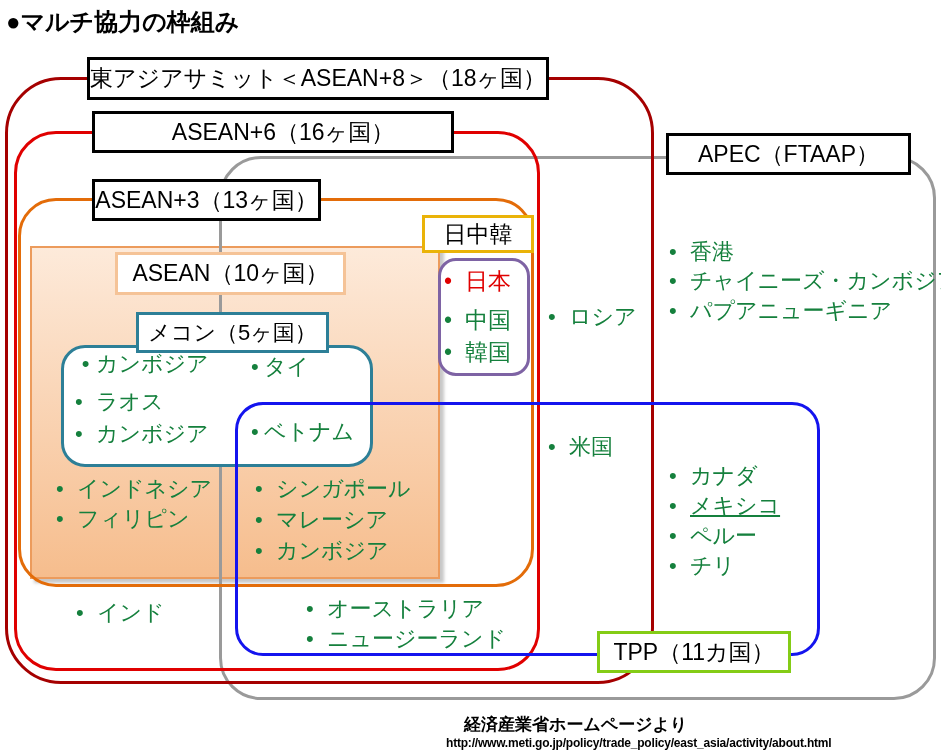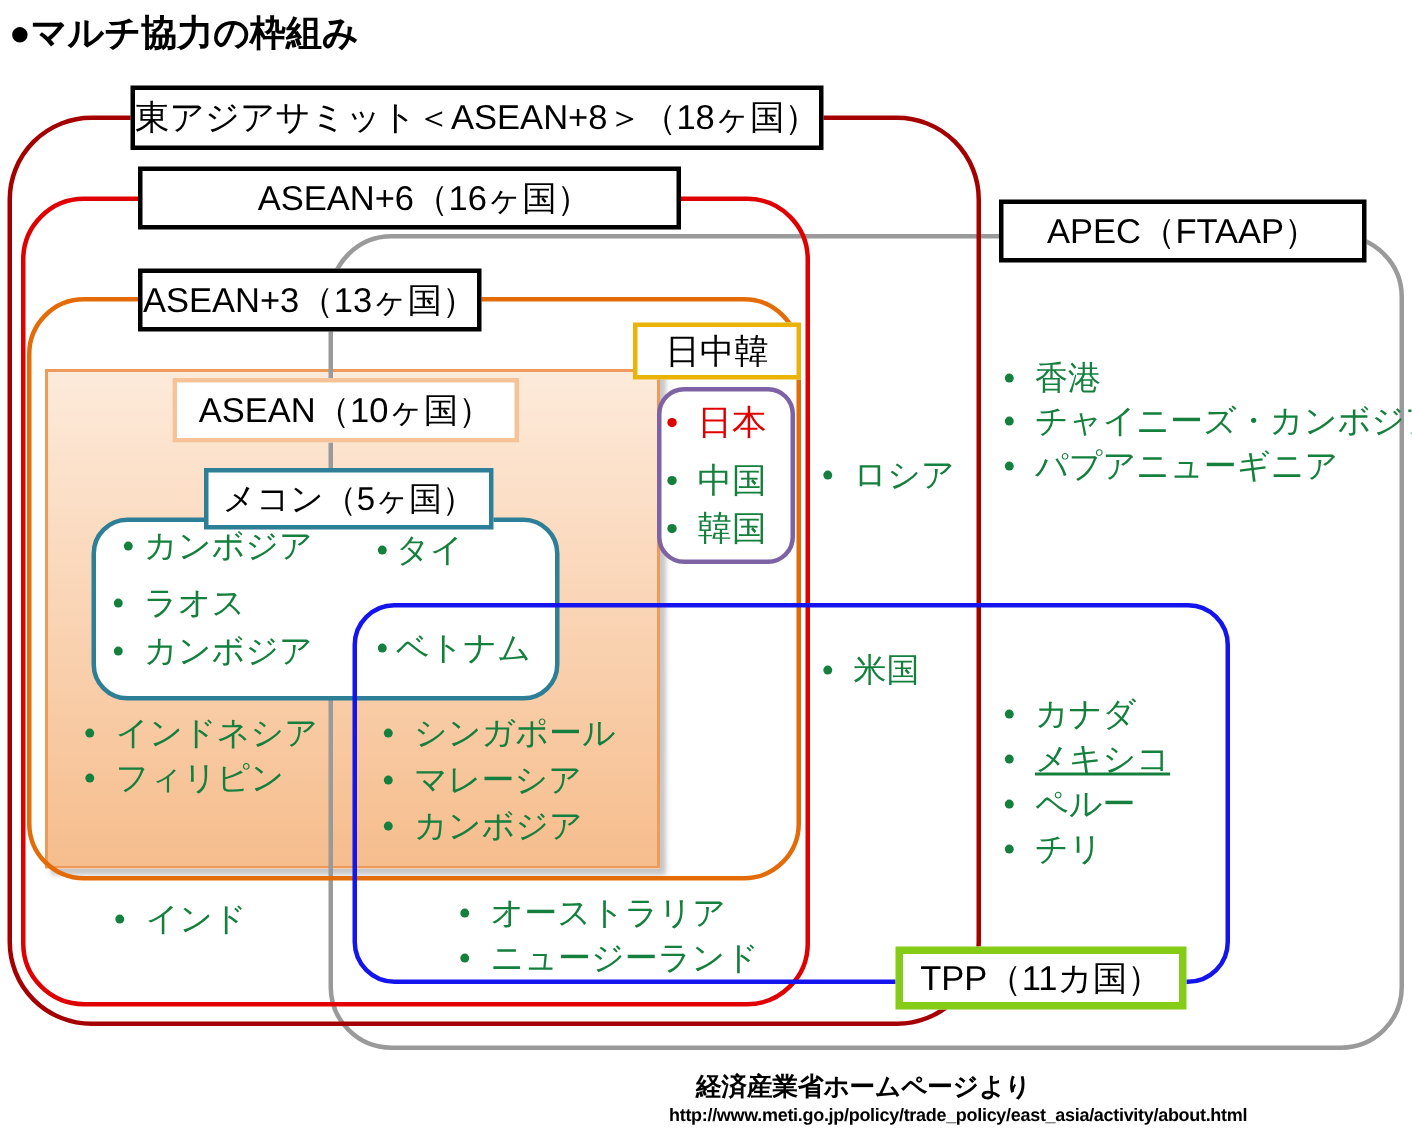--- a/index.html
+++ b/index.html
@@ -26,21 +26,21 @@
 <div class="rect" style="left:438px;top:258px;width:92px;height:118px;border:3px solid #7e63a4;border-radius:18px;background:#fff;z-index:7;"></div>
 <div class="rect" style="left:235px;top:402px;width:585px;height:254px;border:3.5px solid #1414ee;border-radius:28px;z-index:8;"></div>
 
 <div class="lbl" style="left:87px;top:57px;width:462px;height:43px;border:3px solid #000;">東アジアサミット＜ASEAN+8＞（18ヶ国）</div>
 <div class="lbl" style="left:92px;top:111px;width:362px;height:42px;border:3px solid #000;padding-left:20px;">ASEAN+6（16ヶ国）</div>
 <div class="lbl" style="left:666px;top:133px;width:245px;height:42px;border:3px solid #000;">APEC（FTAAP）</div>
 <div class="lbl" style="left:92px;top:179px;width:229px;height:42px;border:3px solid #000;">ASEAN+3（13ヶ国）</div>
 <div class="lbl" style="left:115px;top:252px;width:231px;height:43px;border:3px solid #f5c397;">ASEAN（10ヶ国）</div>
 <div class="lbl" style="left:136px;top:312px;width:193px;height:41px;border:3px solid #2d7f97;font-size:22px;">メコン（5ヶ国）</div>
 <div class="lbl" style="left:422px;top:215px;width:112px;height:38px;border:3px solid #eab308;">日中韓</div>
-<div class="lbl" style="left:597px;top:631px;width:194px;height:42px;border:5px solid #84cc16;">TPP（11カ国）</div>
+<div class="lbl" style="left:597px;top:631px;width:194px;height:42px;border:3px solid #84cc16;">TPP（11カ国）</div>
 
 <div class="li" style="left:444px;top:269px;color:#e00000;font-size:23px;"><span class="blt"></span><span>日本</span></div>
 <div class="li" style="left:444px;top:308px;font-size:23px;"><span class="blt"></span><span>中国</span></div>
 <div class="li" style="left:444px;top:340px;font-size:23px;"><span class="blt"></span><span>韓国</span></div>
 
 <div class="li" style="left:75px;top:352px;text-align:center;"><span class="blt"></span><span>カンボジア</span></div>
 <div class="li" style="left:75px;top:390px;"><span class="blt"></span><span>ラオス</span></div>
 <div class="li" style="left:75px;top:422px;"><span class="blt"></span><span>カンボジア</span></div>
 <div class="li tight" style="left:251px;top:355px;"><span class="blt"></span><span>タイ</span></div>
 <div class="li tight" style="left:251px;top:420px;"><span class="blt"></span><span>ベトナム</span></div>

